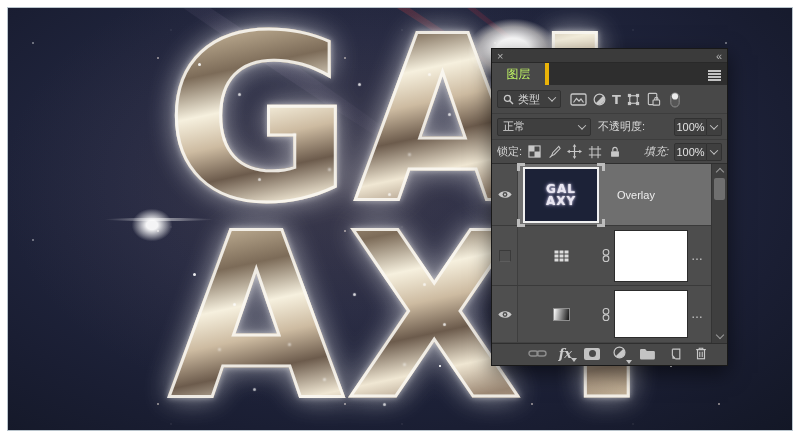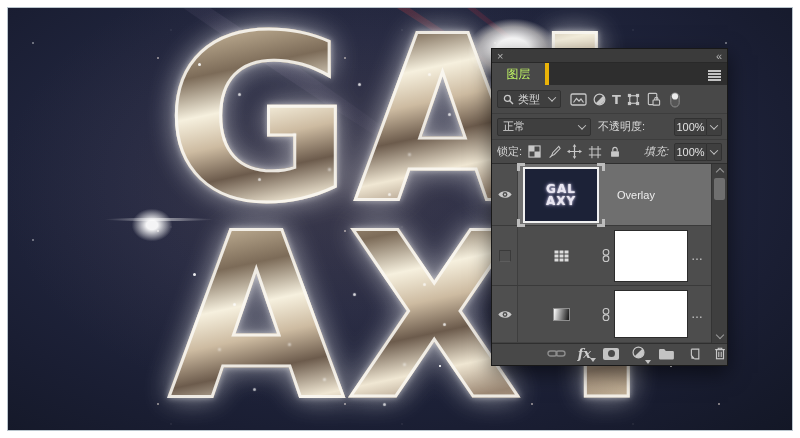--- a/index.html
+++ b/index.html
@@ -133,21 +133,21 @@
 
   .scrollbar { position:absolute; right:0; top:0; bottom:0; width:16px; background:#3f3f3f;
     border-left:1px solid #343434; }
   .sb-thumb { position:absolute; left:2px; right:2px; top:14px; height:22px; background:#6f6f6f; border-radius:2px; }
   .sb-chev { position:absolute; left:5px; width:6px; height:6px;
     border-right:1.6px solid #9b9b9b; border-bottom:1.6px solid #9b9b9b; }
   .sb-chev.up { top:5px; transform:rotate(-135deg); }
   .sb-chev.down { bottom:5px; transform:rotate(45deg); }
 
   .bottombar { height:20px; background:#484848; border-top:1px solid #2f2f2f;
-    display:flex; align-items:center; justify-content:flex-end; gap:12px; }
+    display:flex; align-items:center; justify-content:flex-end; gap:12px; padding-right:19px; }
   .fx { font-family:"DejaVu Serif","Liberation Serif",serif; font-style:italic; font-weight:bold;
     font-size:13px; color:#cdcdcd; line-height:1; }
   .withtri { position:relative; }
   .tri { position:absolute; right:-5px; bottom:-2px; width:0; height:0;
     border-left:3px solid transparent; border-right:3px solid transparent; border-top:4px solid #c4c4c4; }
   .maskicon { width:16px; height:12px; background:#c3c3c3; border-radius:2px; position:relative; }
   .maskicon::after { content:""; position:absolute; left:5px; top:2.5px; width:7px; height:7px;
     border-radius:50%; background:#484848; }
   svg { display:block; }
 </style>

